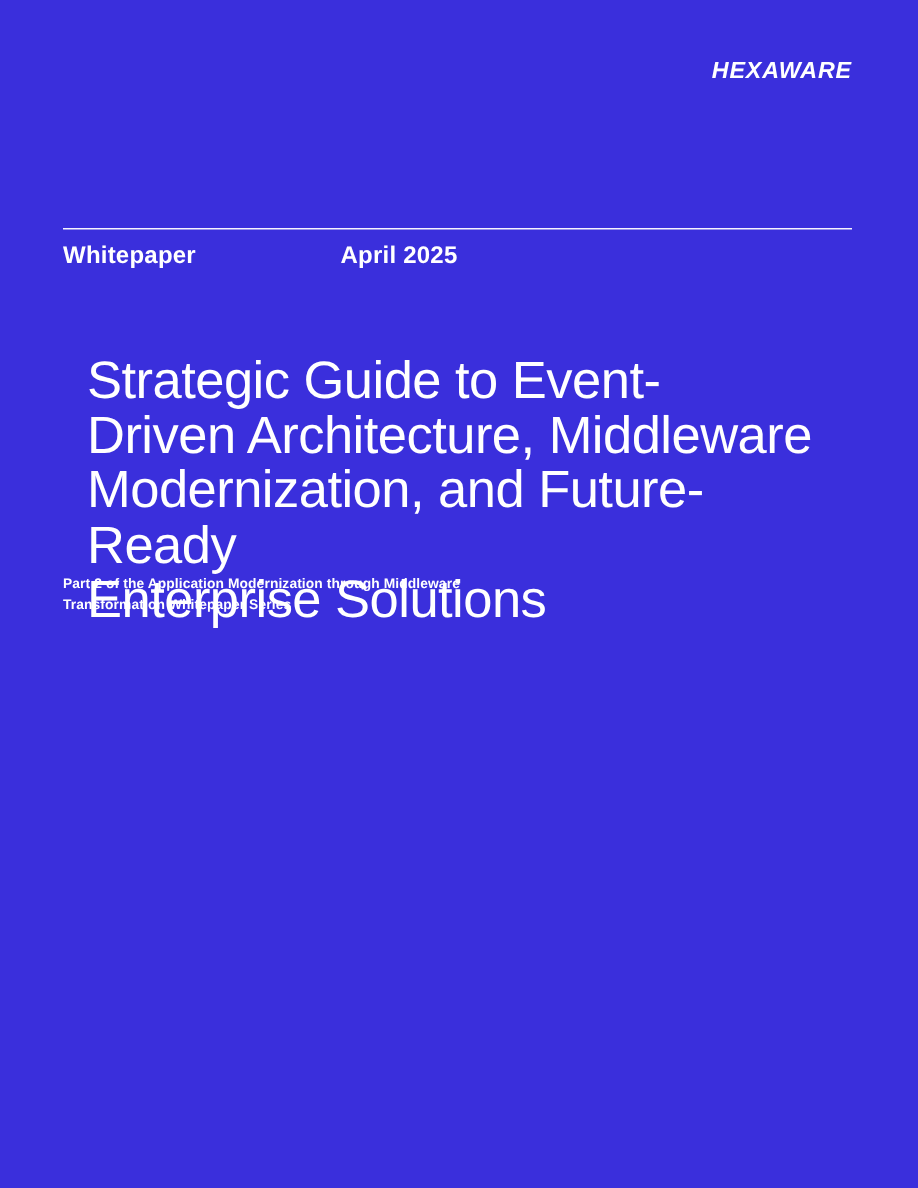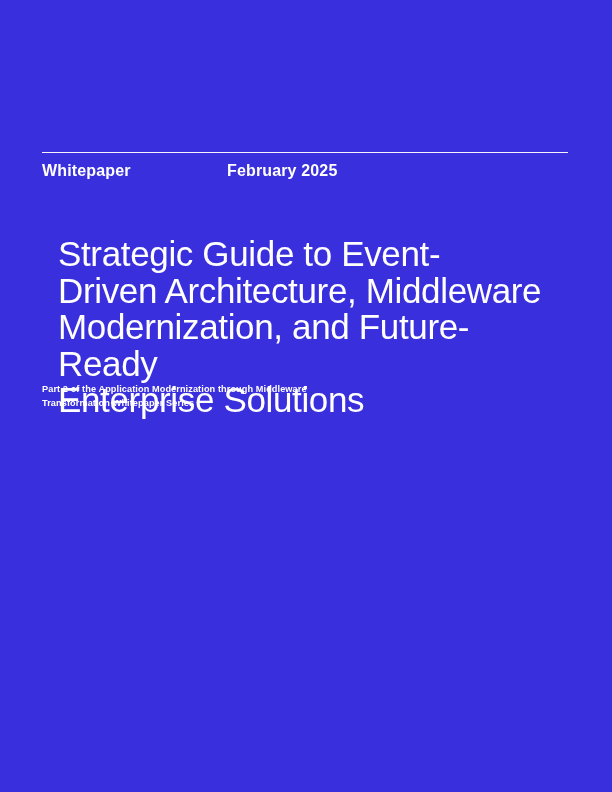--- a/index.html
+++ b/index.html
@@ -105,26 +105,29 @@
     line-height: 13.5px;
     letter-spacing: 0.08px;
     white-space: pre-line;
   }
 </style>
 </head>
 <body>
 
 <div class="page">
 
+  <div class="brand">
+    <span class="brand-wordmark">HEXAWARE</span>
+  </div>
 
   <div class="divider"></div>
 
   <div class="meta-row">
     <span class="meta-item meta-doctype">Whitepaper</span>
-    <span class="meta-item meta-date">February 2025</span>
+    <span class="meta-item meta-date">April 2025</span>
   </div>
 
   <h1 class="title">Strategic Guide to Event-
 Driven Architecture, Middleware
 Modernization, and Future-Ready
 Enterprise Solutions</h1>
 
   <p class="subtitle">Part 2 of the Application Modernization through Middleware
 Transformation Whitepaper Series</p>
 

